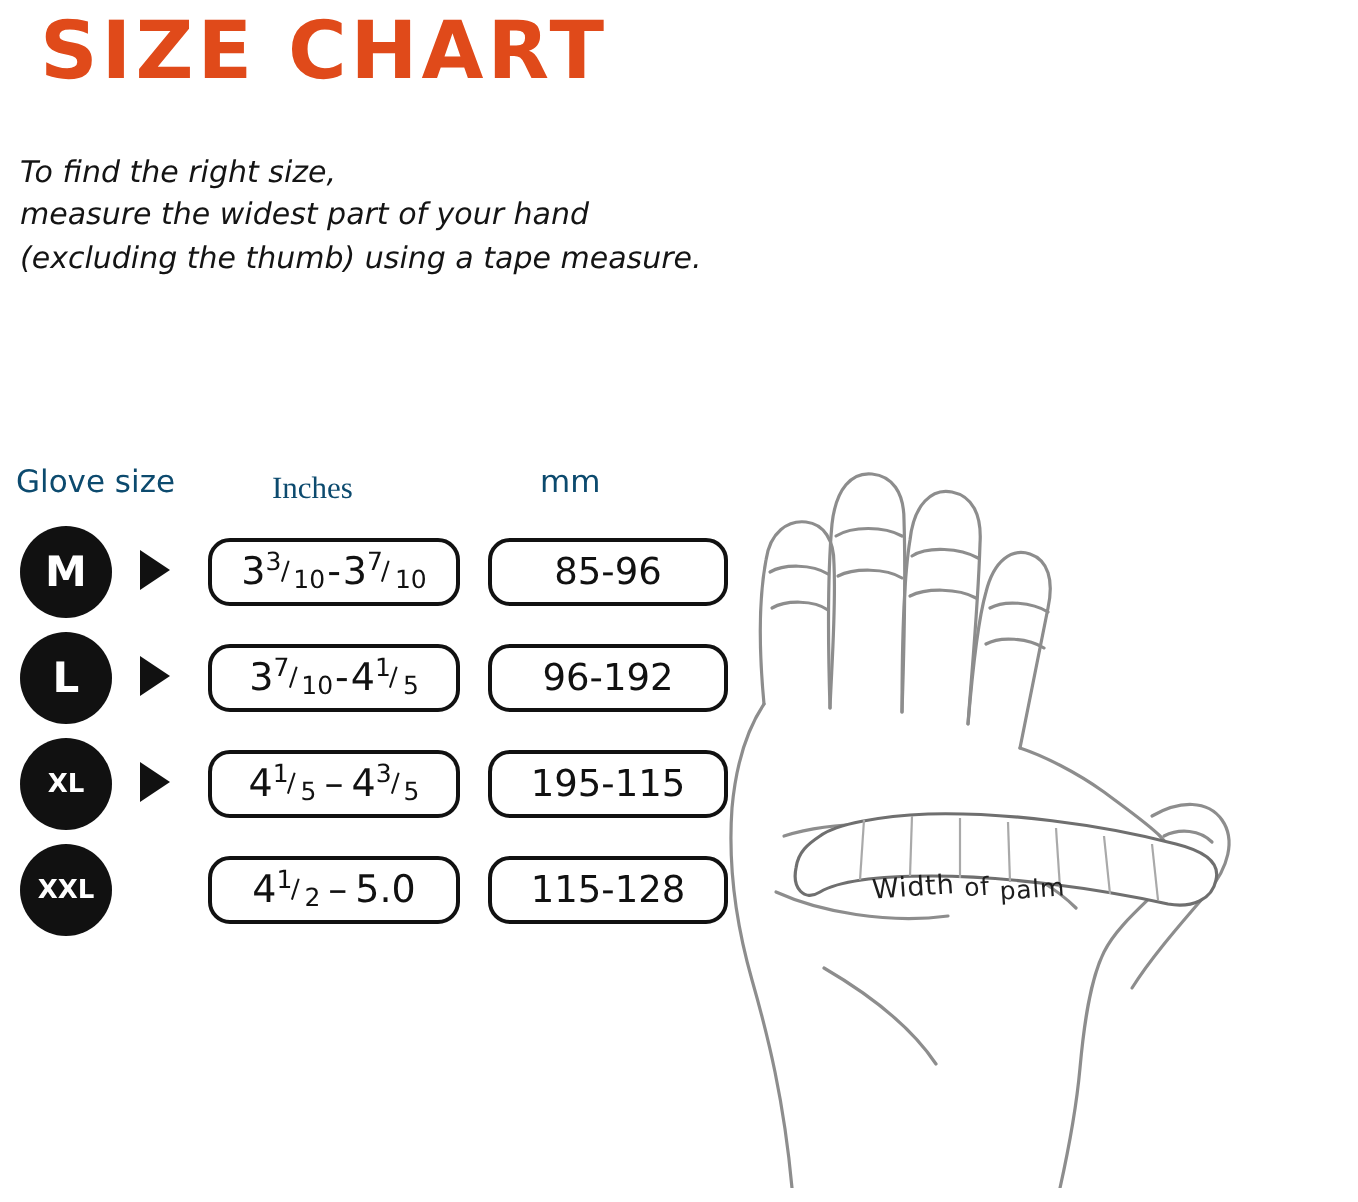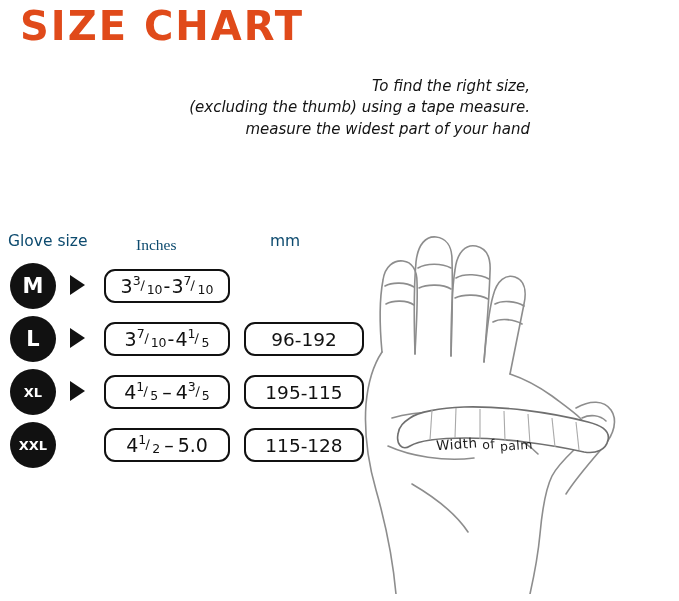--- a/index.html
+++ b/index.html
@@ -12,21 +12,20 @@
     height: 601px;
     position: relative;
     font-family: "DejaVu Sans", sans-serif;
     overflow: hidden;
   }
   .page {
     position: relative;
     width: 679px;
     height: 601px;
     background: #ffffff;
-    text-align: right;
   }
   .title {
     position: absolute;
     left: 20px;
     top: 4px;
     font-family: "DejaVu Sans", sans-serif;
     font-size: 40px;
     font-weight: bold;
     letter-spacing: 2px;
     color: #e04a1a;
@@ -184,22 +183,22 @@
 </style>
 </head>
 <body>
 
 <div class="page">
 
   <div class="title">SIZE CHART</div>
 
   <div class="intro">
     <div>To find the right size,</div>
+    <div>measure the widest part of your hand</div>
     <div>(excluding the thumb) using a tape measure.</div>
-    <div>measure the widest part of your hand</div>
   </div>
 
   <div class="table">
 
     <div class="col-heads">
       <span class="h-glove">Glove size</span>
       <span class="h-inches">Inches</span>
       <span class="h-mm">mm</span>
     </div>
 
@@ -216,20 +215,21 @@
             </span>
             <span class="dash">-</span>
             <span class="whole">3</span>
             <span class="frac">
               <span class="num">7</span>
               <span class="bar"></span>
               <span class="den">10</span>
             </span>
         </span>
       </div>
+      <div class="pill mm">85-96</div>
     </div>
 
     <div class="row">
       <div class="badge">L</div>
       <div class="arrow"></div>
       <div class="pill inches">
         <span class="txt">
           <span class="whole">3</span>
             <span class="frac">
               <span class="num">7</span>

